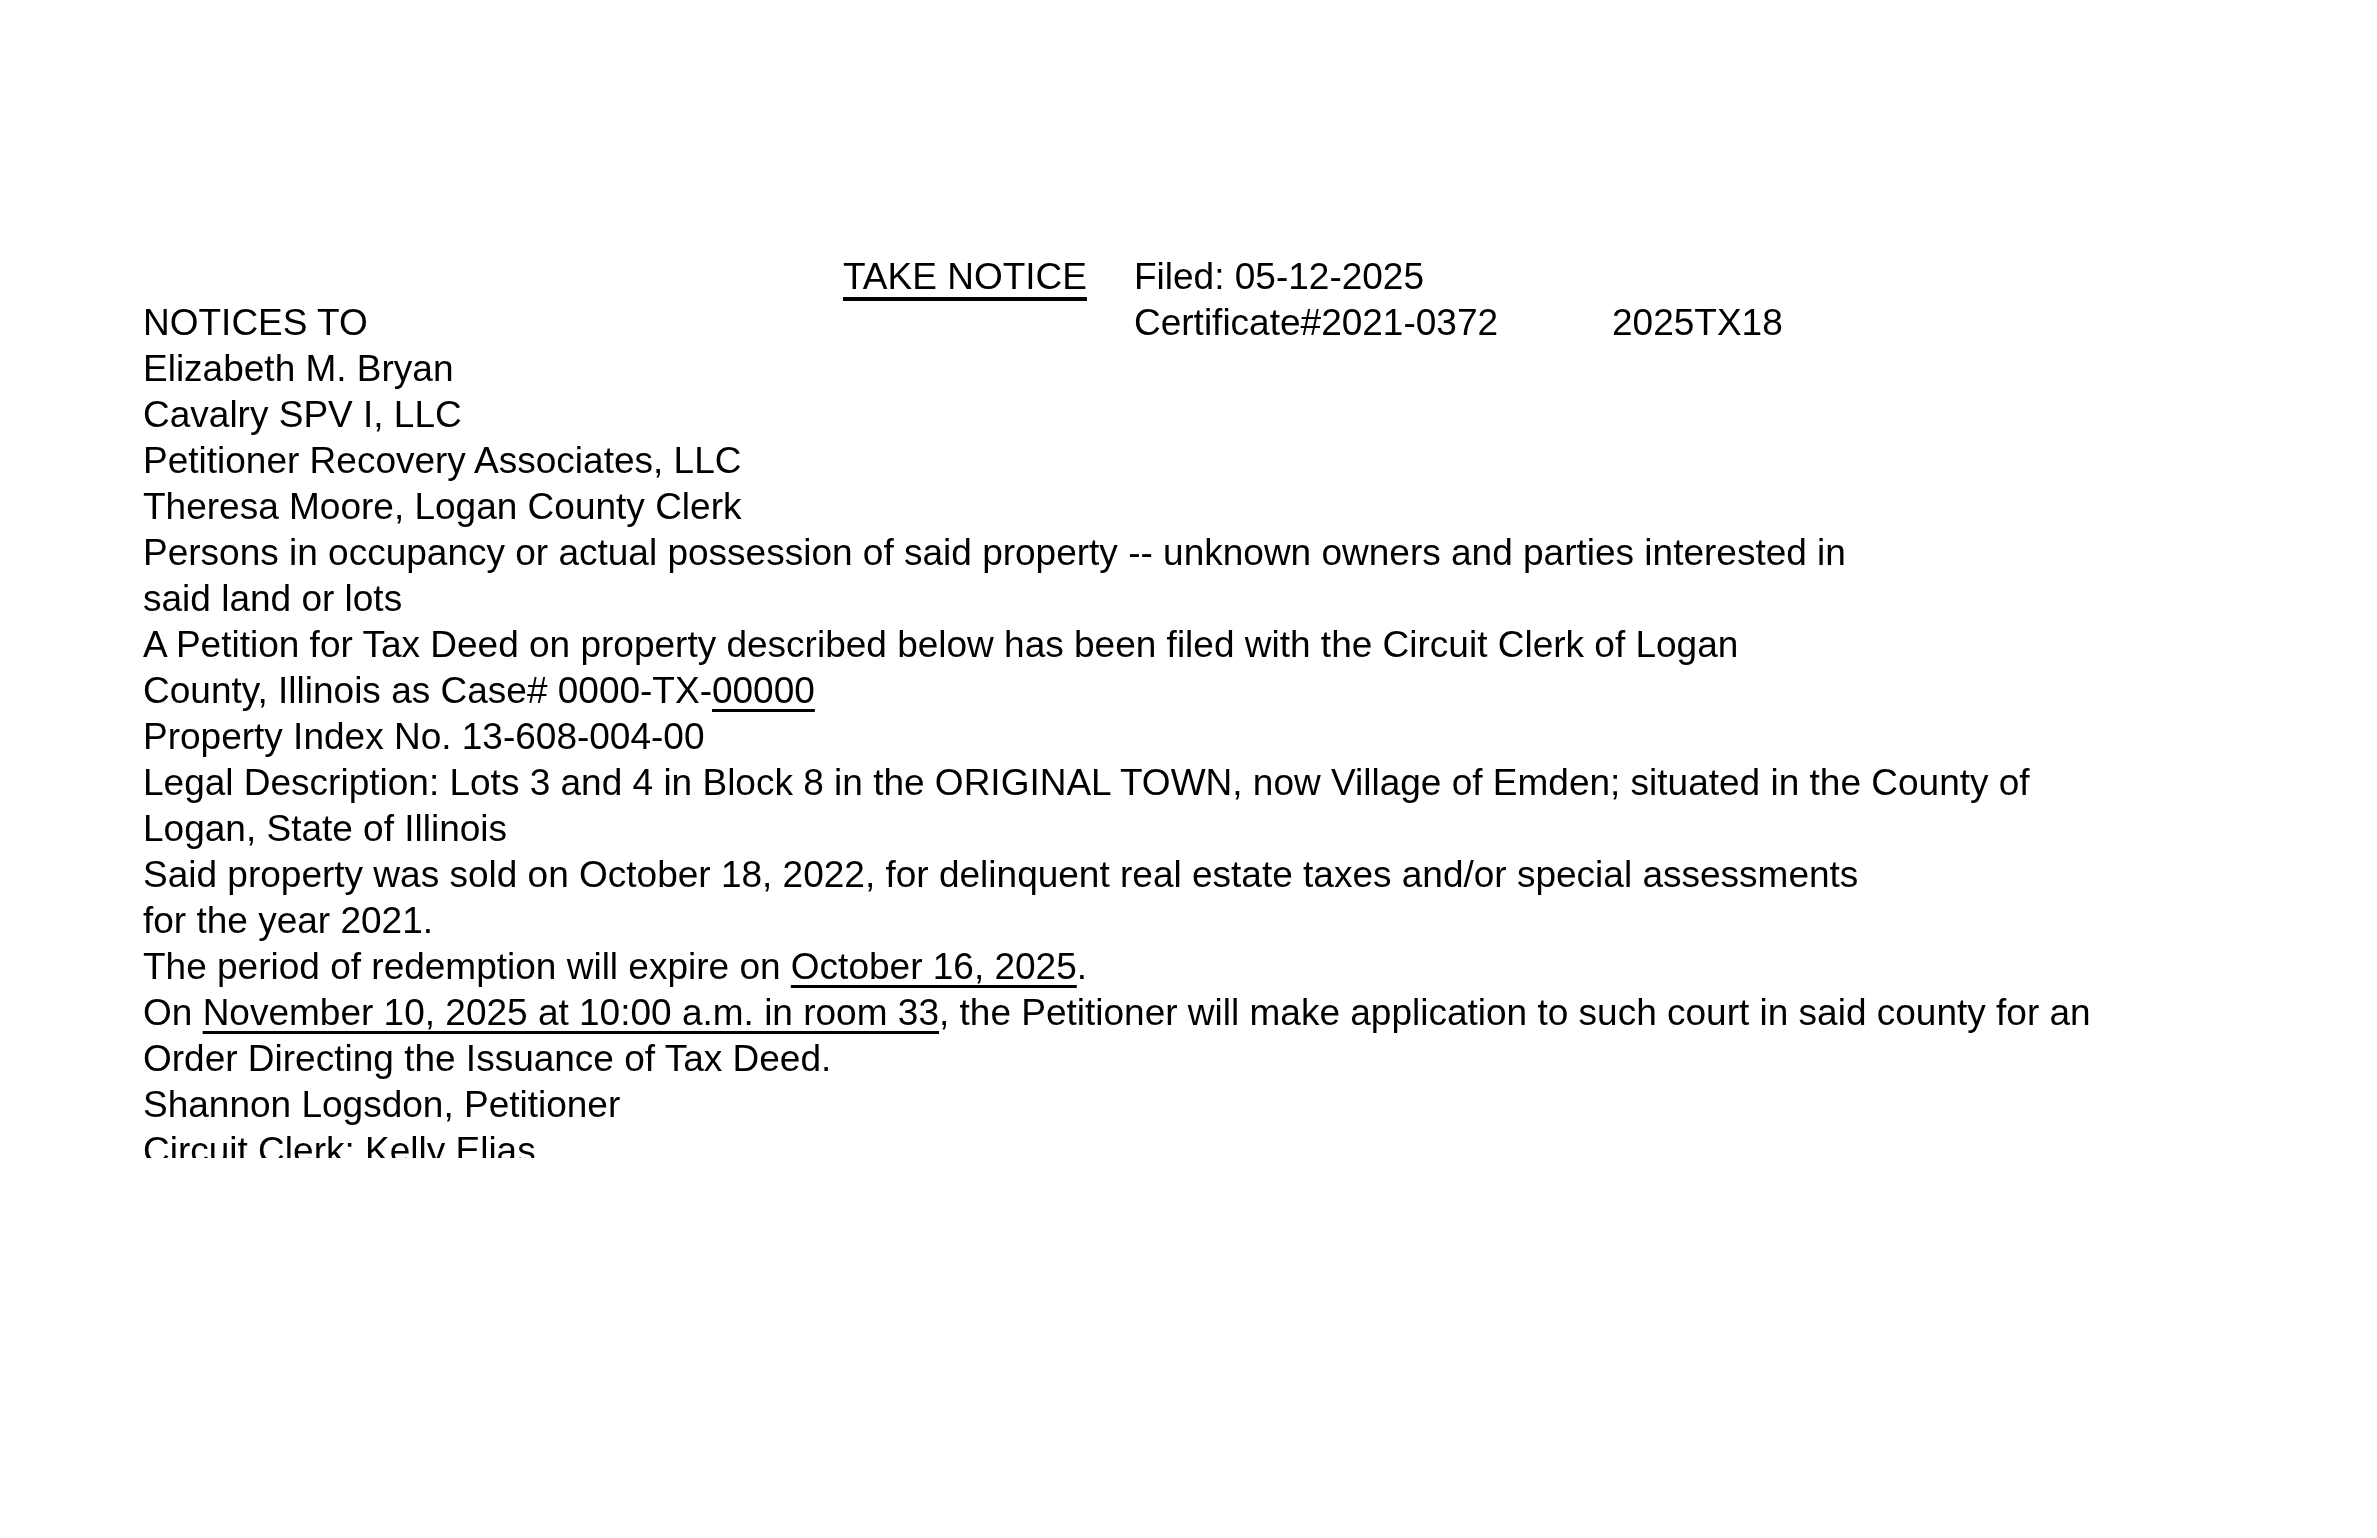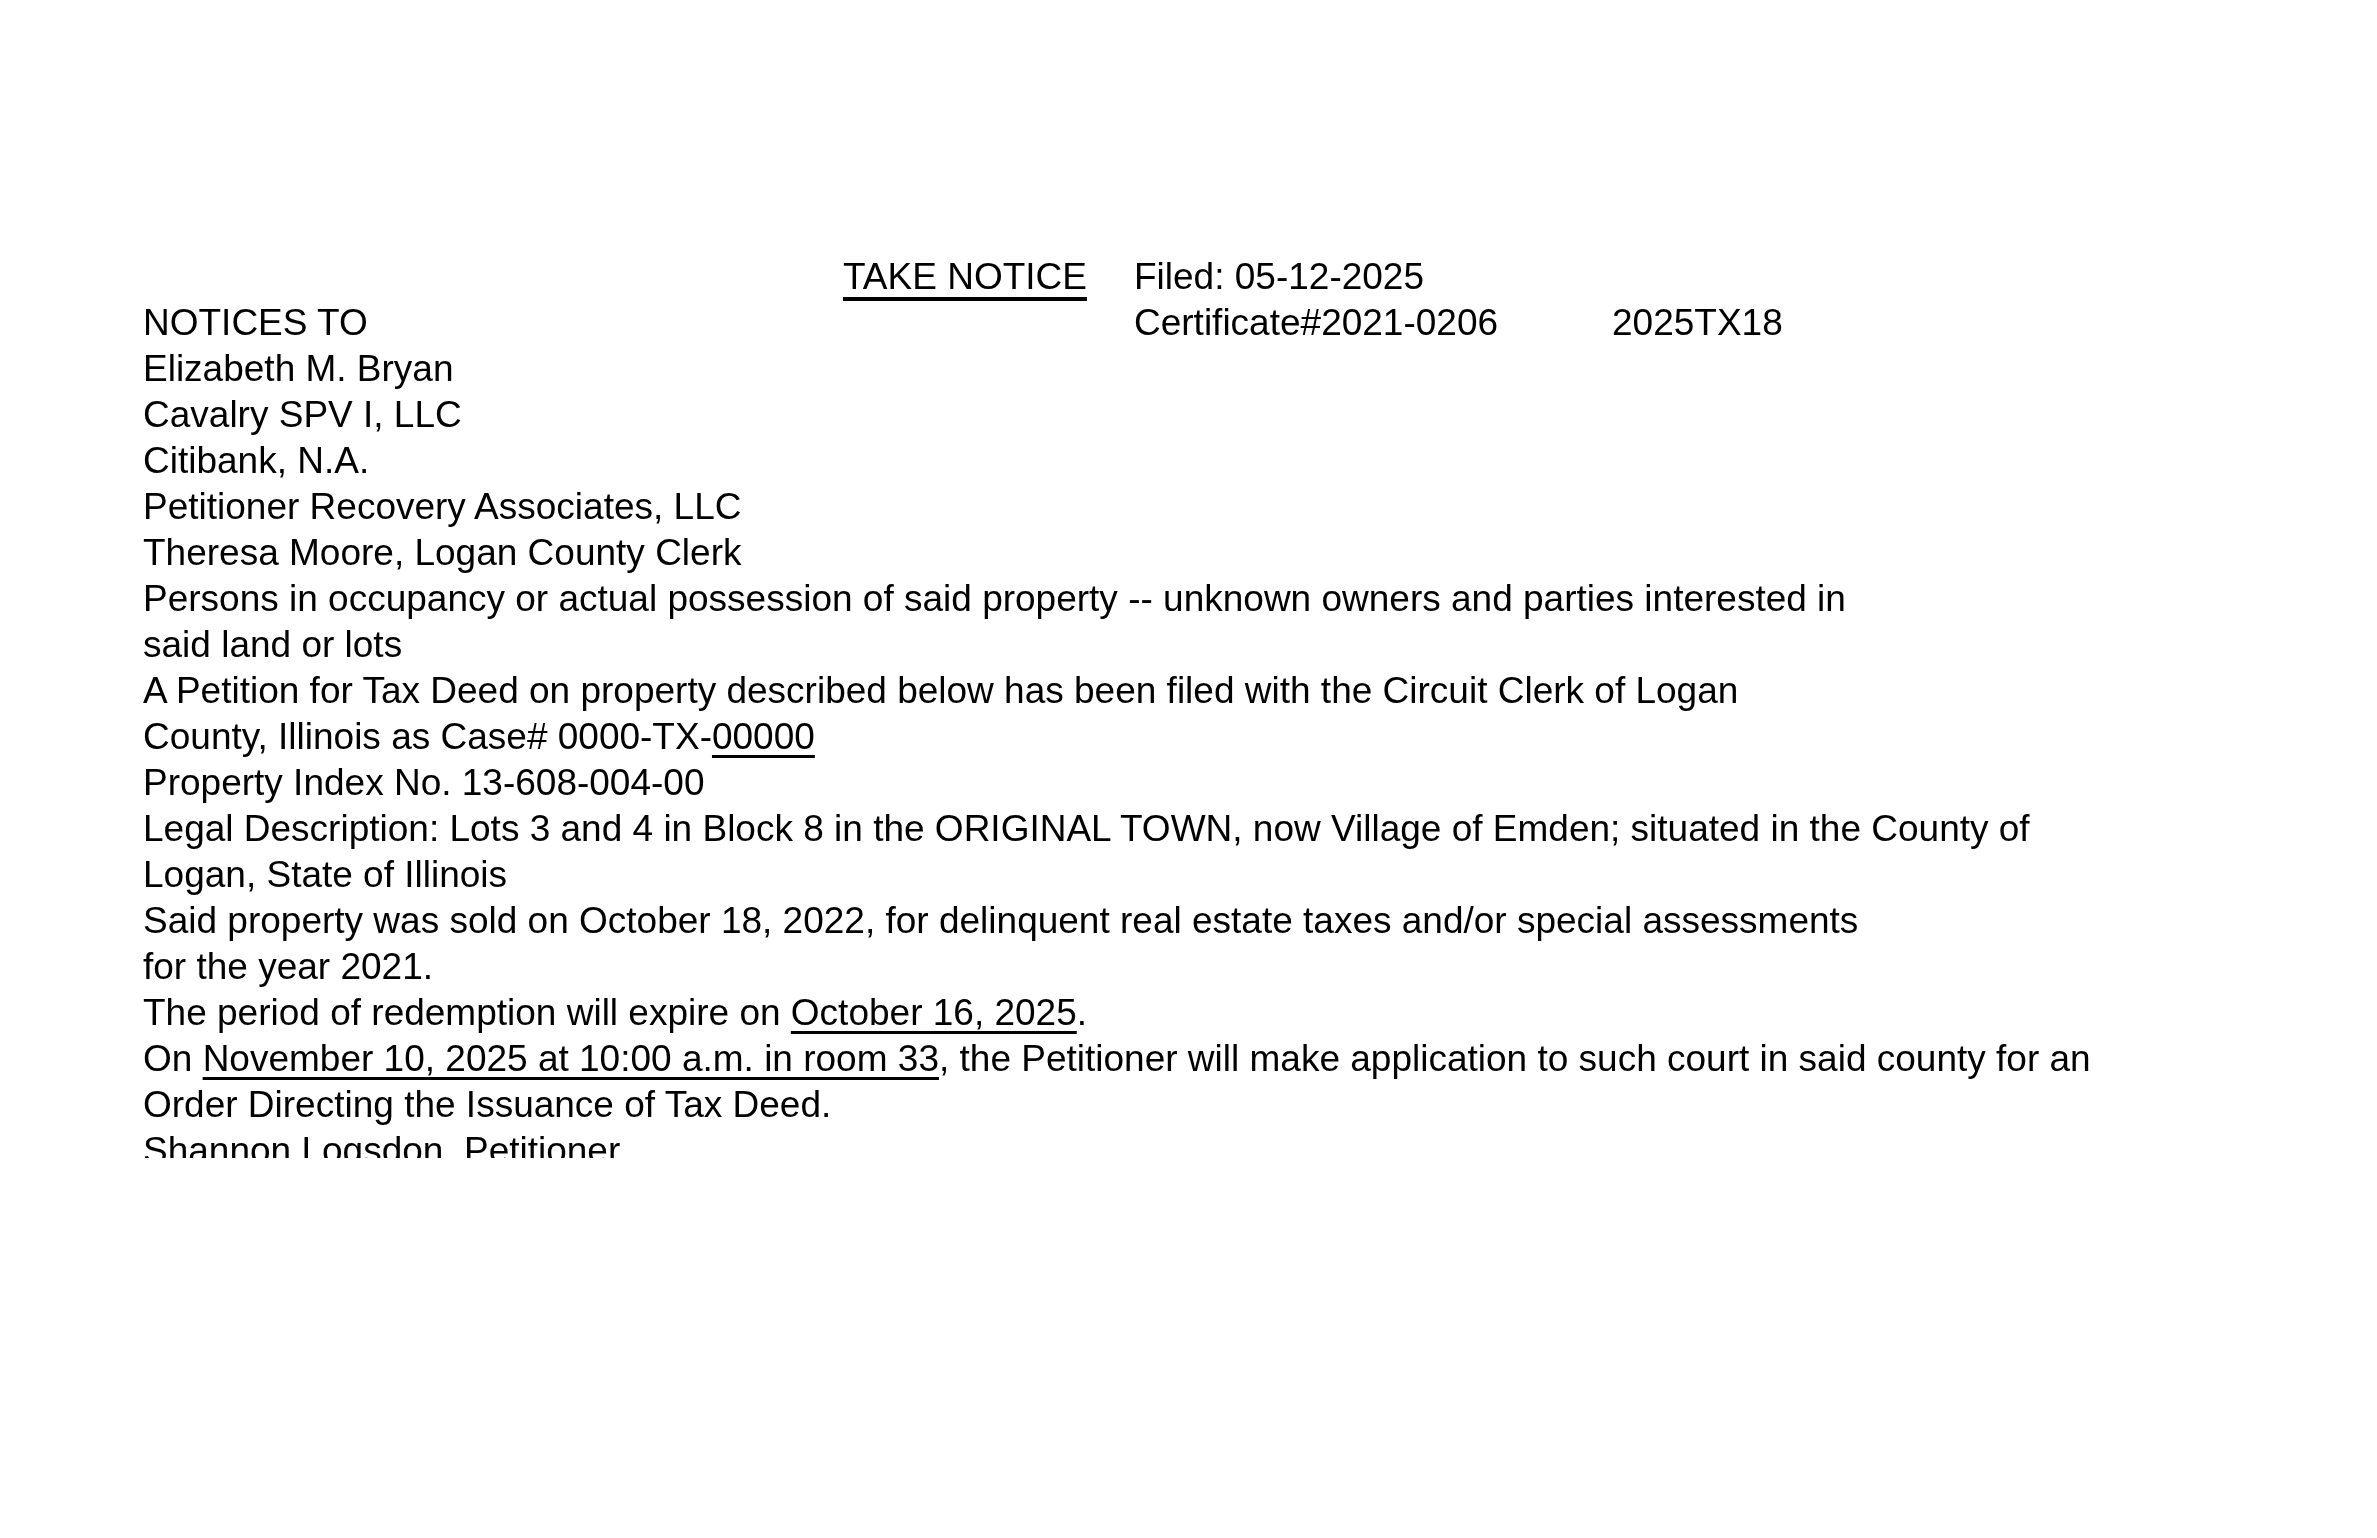--- a/index.html
+++ b/index.html
@@ -44,27 +44,26 @@
 <div class="page">
   <div class="doc">
 
     <div class="line hdr">
       <span class="abs c-title u-title">TAKE NOTICE</span>
       <span class="abs c-mid">Filed: 05-12-2025</span>
     </div>
 
     <div class="line hdr">
       <span class="abs" style="left:0">NOTICES TO</span>
-      <span class="abs c-mid">Certificate#2021-0206</span>
+      <span class="abs c-mid">Certificate#2021-0372</span>
       <span class="abs c-right">2025TX18</span>
     </div>
 
     <div class="line">Elizabeth M. Bryan</div>
     <div class="line">Cavalry SPV I, LLC</div>
-    <div class="line">Citibank, N.A.</div>
     <div class="line">Petitioner Recovery Associates, LLC</div>
     <div class="line">Theresa Moore, Logan County Clerk</div>
     <div class="line">Persons in occupancy or actual possession of said property -- unknown owners and parties interested in</div>
     <div class="line">said land or lots</div>
 
     <div class="line">A Petition for Tax Deed on property described below has been filed with the Circuit Clerk of Logan</div>
 
     <div class="line"><span>County, Illinois as Case# 0000-TX-</span><span class="u">00000</span></div>
 
     <div class="line">Property Index No. 13-608-004-00</div>

